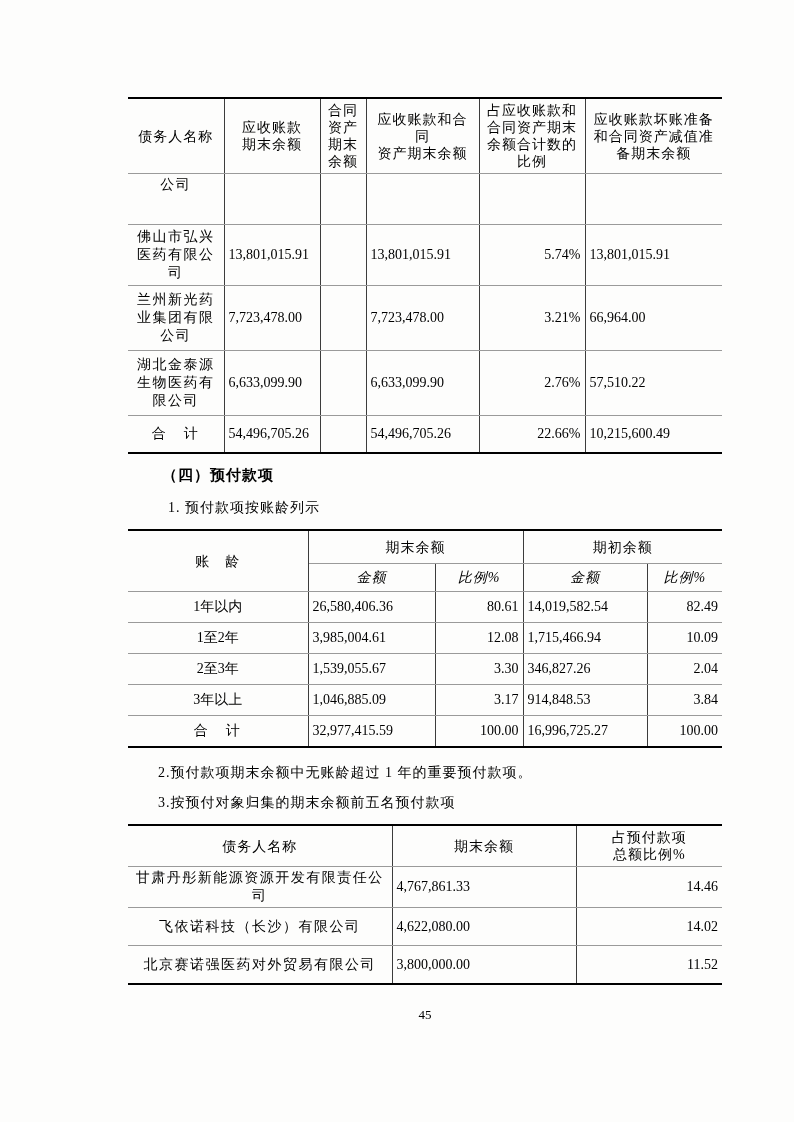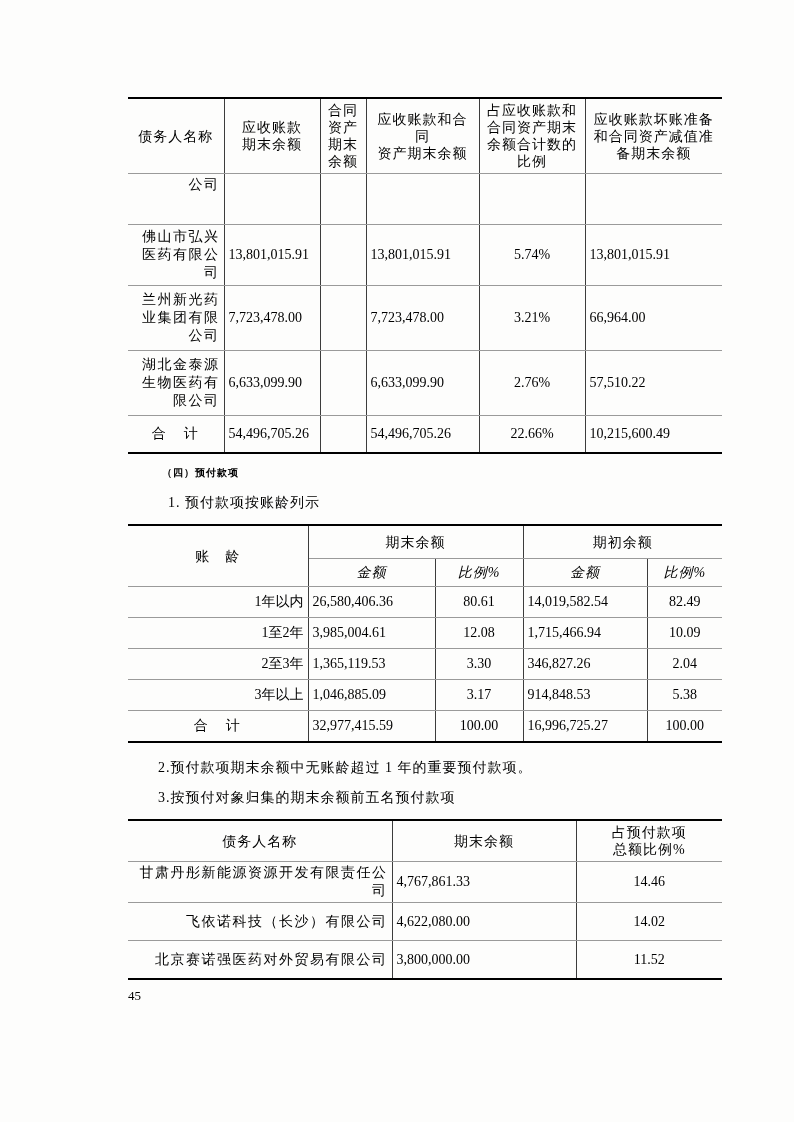--- a/index.html
+++ b/index.html
@@ -36,26 +36,26 @@
   .doc-table tr > *:first-child { border-left: none; }
   .doc-table tr > *:last-child { border-right: none; }
   .doc-table th {
     text-align: center;
     letter-spacing: 1px;
     line-height: 17px;
     white-space: pre-line;
   }
   .cjk { letter-spacing: 1.5px; }
   .name-cell {
-    text-align: right;
+    text-align: center;
     padding-left: 6px;
     white-space: pre-line;
   }
   .amount-cell { padding-right: 7px; letter-spacing: 0; }
-  .pct-cell   { text-align: center; letter-spacing: 0; margin-top: 30px; }
+  .pct-cell   { text-align: right; letter-spacing: 0; margin-top: 30px; }
   .total-label { text-align: center; letter-spacing: 2px; }
   .top-align td { vertical-align: top; }
 
   
   .t1-header th { height: 70px; }
   .t1-r0 td { height: 46px; }
   .t1-r1 td { height: 56px; }
   .t1-r2 td { height: 82px; }
   .t1-r3 td { height: 60px; }
   .t1-r4 td { height: 60px; }
@@ -65,30 +65,30 @@
   .t2-h1 th { height: 28px; }
   .t2-h2 th { height: 23px; font-style: italic; }
   .t2-row td { height: 26px; }
 
   
   .t3-header th { height: 36px; }
   .t3-row td { height: 33px; }
 
   .section-heading {
     margin: 12px 0 0 34px;
-    font-size: 10px;
+    font-size: 15px;
     font-weight: bold;
     letter-spacing: 1px;
   }
   .list-item { margin: 14px 0 0 40px; letter-spacing: 1px; }
   .list-item-tight { margin: 16px 0 0 30px; letter-spacing: 1px; }
   .gap-table { margin-top: 12px; }
   .page-number {
-    margin-top: 8px;
-    text-align: left;
+    margin-top: 22px;
+    text-align: center;
     font-size: 13px;
     letter-spacing: 0;
   }
 </style>
 </head>
 <body>
 
 <div class="content">
 
   <table class="doc-table">
@@ -200,31 +200,31 @@
     </tr>
     <tr class="t2-row">
       <td class="name-cell">1至2年</td>
       <td class="amount-cell">3,985,004.61</td>
       <td class="pct-cell">12.08</td>
       <td class="amount-cell">1,715,466.94</td>
       <td class="pct-cell">10.09</td>
     </tr>
     <tr class="t2-row">
       <td class="name-cell">2至3年</td>
-      <td class="amount-cell">1,365,119.53</td>
+      <td class="amount-cell">1,539,055.67</td>
       <td class="pct-cell">3.30</td>
       <td class="amount-cell">346,827.26</td>
       <td class="pct-cell">2.04</td>
     </tr>
     <tr class="t2-row">
       <td class="name-cell">3年以上</td>
       <td class="amount-cell">1,046,885.09</td>
       <td class="pct-cell">3.17</td>
       <td class="amount-cell">914,848.53</td>
-      <td class="pct-cell">5.38</td>
+      <td class="pct-cell">3.84</td>
     </tr>
     <tr class="t2-row">
       <td class="total-label cjk">合　计</td>
       <td class="amount-cell">32,977,415.59</td>
       <td class="pct-cell">100.00</td>
       <td class="amount-cell">16,996,725.27</td>
       <td class="pct-cell">100.00</td>
     </tr>
   </tbody>
     </table>

